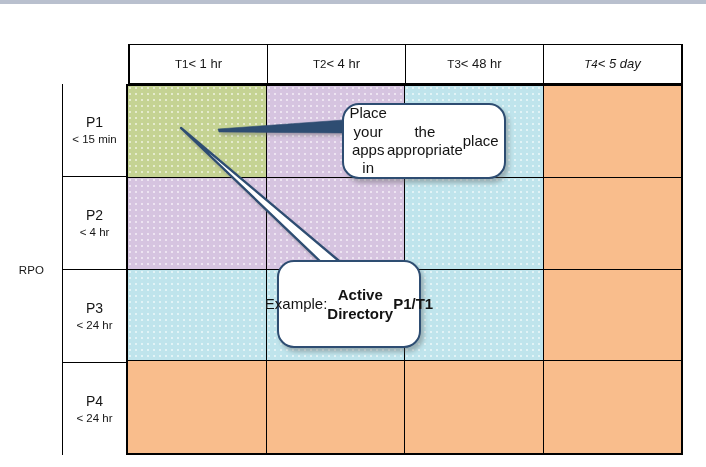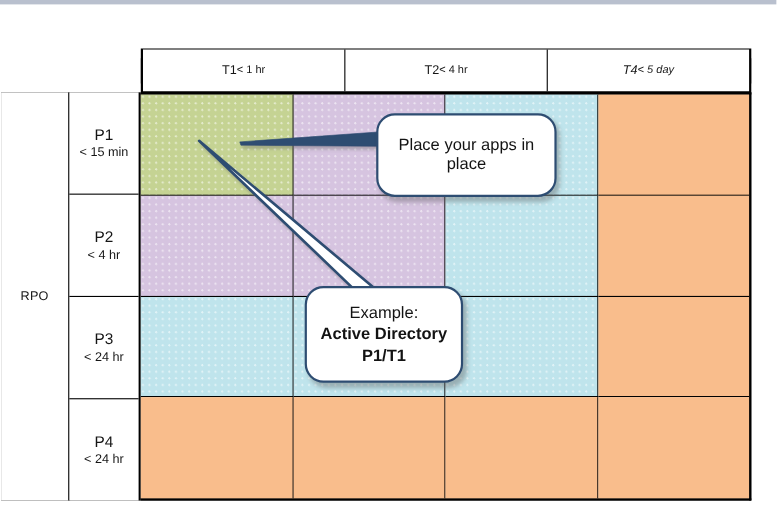--- a/index.html
+++ b/index.html
@@ -80,21 +80,21 @@
     display: flex;
     flex-direction: row;
     align-items: center;
     justify-content: center;
     border-right: 1px solid #000000;
     box-sizing: border-box;
     line-height: 1.28;
   }
   #t-header-row .t-cell:last-child { border-right: none; font-style: italic; }
   #t-header-row .t-code { font-size: 11.5px; }
-  #t-header-row .t-sub  { font-size: 10px; }
+  #t-header-row .t-sub  { font-size: 13px; }
 
   
   #rpo-label-col {
     position: absolute;
     left: 1px;
     top: 84px;
     width: 63px;
     height: 371px;
     display: flex;
     align-items: center;
@@ -182,21 +182,21 @@
   }
 
   
   .callout {
     position: absolute;
     background: #ffffff;
     border: 2.5px solid #2e4d72;
     border-radius: 17px;
     box-sizing: border-box;
     display: flex;
-    flex-direction: column;
+    flex-direction: row;
     align-items: center;
     justify-content: center;
     text-align: center;
     box-shadow: 3px 4px 4px rgba(90,90,90,0.38);
     color: #131313;
   }
   #callout-place {
     left: 342px;
     top: 103px;
     width: 164px;
@@ -232,20 +232,24 @@
   <div id="t-header-row">
     <div class="t-cell">
       <span class="t-code">T1</span>
       <span class="t-sub">&lt; 1 hr</span>
     </div>
     <div class="t-cell">
       <span class="t-code">T2</span>
       <span class="t-sub">&lt; 4 hr</span>
     </div>
     <div class="t-cell">
+      <span class="t-code">T3</span>
+      <span class="t-sub">&lt; 48 hr</span>
+    </div>
+    <div class="t-cell">
       <span class="t-code">T4</span>
       <span class="t-sub">&lt; 5 day</span>
     </div>
   </div>
 
   <div id="rpo-label-col">
     <span class="lbl">RPO</span>
   </div>
 
   <div id="p-label-col">
@@ -301,20 +305,21 @@
       </filter>
     </defs>
 
     <polygon filter="url(#leaderShadow)" points="218,129 344,120 344,133 219,132" fill="#2e4d72" stroke="#2e4d72" stroke-width="0.6"></polygon>
 
     <polygon filter="url(#leaderShadow)" points="181,128 345,266 325,266" fill="#ffffff" stroke="#2e4d72" stroke-width="2.4" stroke-linejoin="round"></polygon>
   </svg>
 
   <div class="callout" id="callout-place">
     <div>Place your apps in</div>
+    <div>the appropriate</div>
     <div>place</div>
   </div>
 
   <div class="callout" id="callout-example">
     <div>Example:</div>
     <div class="strong">Active Directory</div>
     <div class="strong">P1/T1</div>
   </div>
 
 </div>

